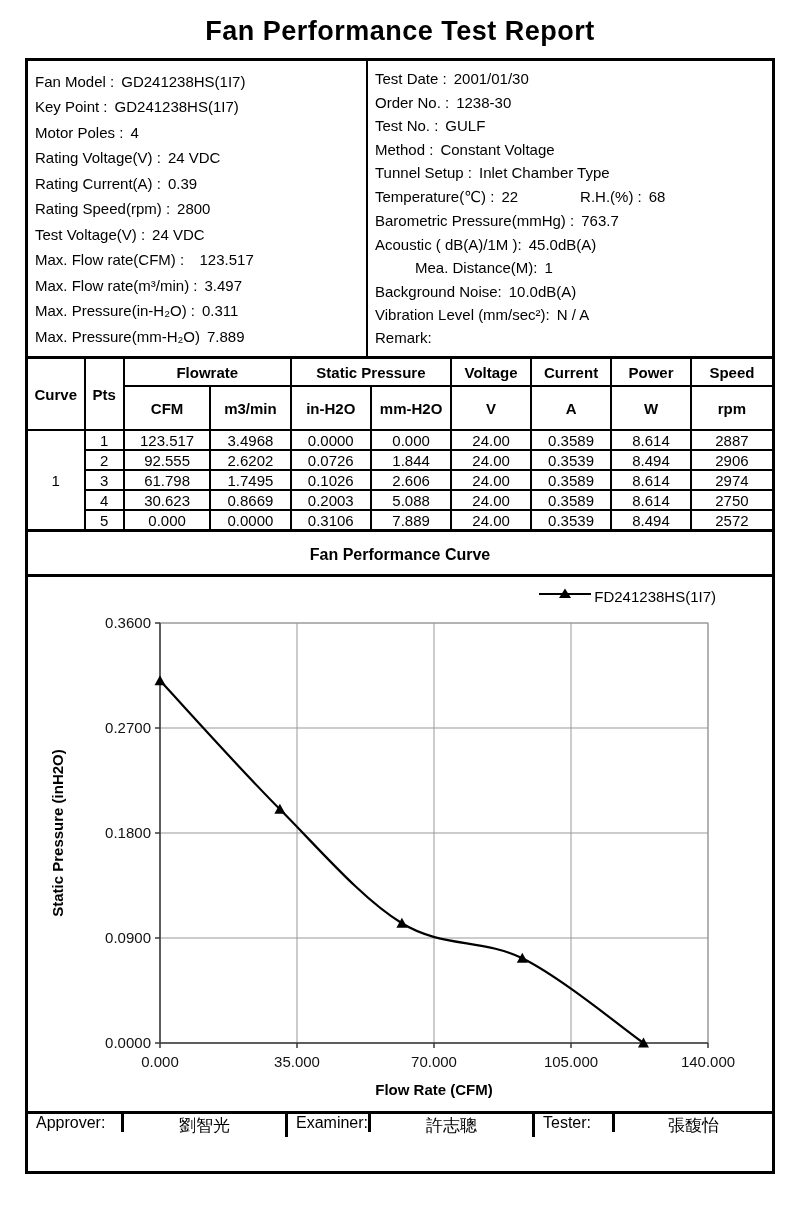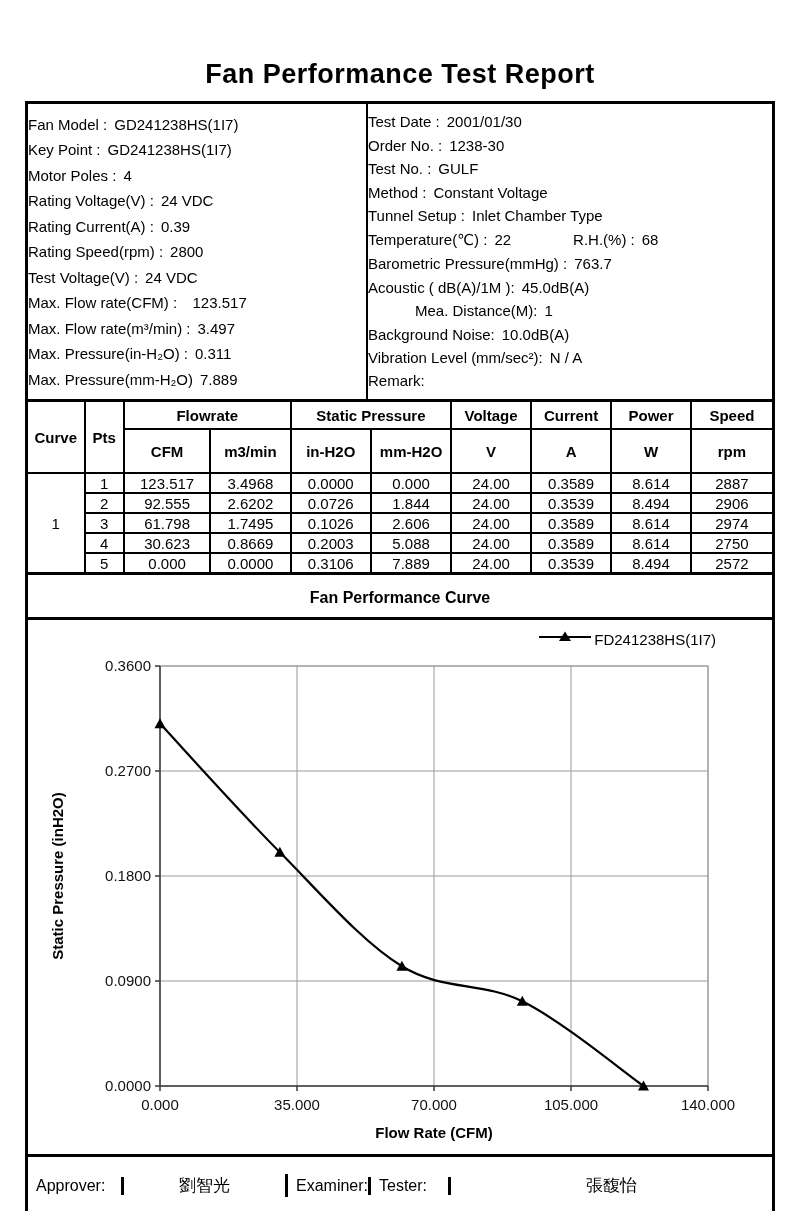--- a/index.html
+++ b/index.html
@@ -4,31 +4,31 @@
 <style>
   * { box-sizing: border-box; margin: 0; padding: 0; }
   html,body { background:#fff; }
   body {
     width: 800px; height: 1211px; overflow: hidden;
     font-family: "Liberation Sans", "DejaVu Sans", sans-serif;
     color:#000; padding-top: 15px;
   }
   .report-title {
     text-align:center; font-size:27px; font-weight:bold; line-height:33px;
-    margin-bottom:10px; letter-spacing:0.5px;margin-top:43px;
+    margin-bottom:10px; letter-spacing:0.5px;
   }
   .doc { margin:0 25px; border:3px solid #000; }
   .block + .block { border-top:3px solid #000; }
 
   
   .info { height:295px; display:flex; }
   .info-col { display:flex; flex-direction:column; justify-content:space-evenly; padding:3px 0; }
   .info-left { width:340px; border-right:2px solid #000; }
   .info-right { flex:1; }
-  .info-row { display:flex; align-items:baseline; font-size:15px; white-space:pre; }
+  .info-row { display:flex; align-items:baseline; padding-left:7px; font-size:15px; white-space:pre; }
   .info-row .val { margin-left:7px; }
   .info-row .val2 { margin-left:7px; }
   .info-row .lab2 { margin-left:62px; }
   .info-row.indent { padding-left:47px; }
 
   
   table.data { width:100%; height:170px; border-collapse:collapse; table-layout:fixed; border:hidden; }
   table.data th, table.data td {
     border:2px solid #000; text-align:center; font-size:15px; padding:0; overflow:hidden;
   }
@@ -41,21 +41,21 @@
 
   
   .chart { height:537px; position:relative; }
   .legend { position:absolute; top:11px; right:56px; display:flex; font-size:15px; }
   .legend-marker { margin-right:3px; display:block; }
   #plot-svg { position:absolute; left:0; top:0; width:744px; height:537px; }
   .tick { font-size:15px; fill:#111; font-family:"Liberation Sans","DejaVu Sans",sans-serif; }
   .axis-title { font-size:15px; font-weight:bold; fill:#000; font-family:"Liberation Sans","DejaVu Sans",sans-serif; }
 
   
-  .footer { height:60px; display:flex; align-items:center; font-size:16px; }
+  .footer { height:60px; display:flex; align-items:flex-start; font-size:16px; }
   .fcell { border-right:3px solid #000; display:flex; align-items:center; }
   .fcell.last { border-right:none; }
   .flabel { padding-left:8px; }
   .fname { justify-content:center; font-size:17px; }
   .w-approver-l { width:96px; } .w-approver-n { width:164px; }
   .w-examiner-l { width:83px; }  .w-examiner-n { width:164px; }
   .w-tester-l { width:80px; }    .w-tester-n { flex:1; }
 </style>
 </head>
 <body>
@@ -239,17 +239,18 @@
         <polygon points="26,0.5 32,10 20,10" fill="#000"></polygon>
       </svg>
       <span>FD241238HS(1I7)</span>
     </div>
   </div>
 
   <div class="block footer">
     <div class="fcell flabel w-approver-l">Approver:</div>
     <div class="fcell fname w-approver-n">劉智光</div>
     <div class="fcell flabel w-examiner-l">Examiner:</div>
+    <div class="fcell fname w-examiner-n">許志聰</div>
     <div class="fcell flabel w-tester-l">Tester:</div>
     <div class="fcell fname w-tester-n last">張馥怡</div>
   </div>
 
 </div>
 
 </body></html>

